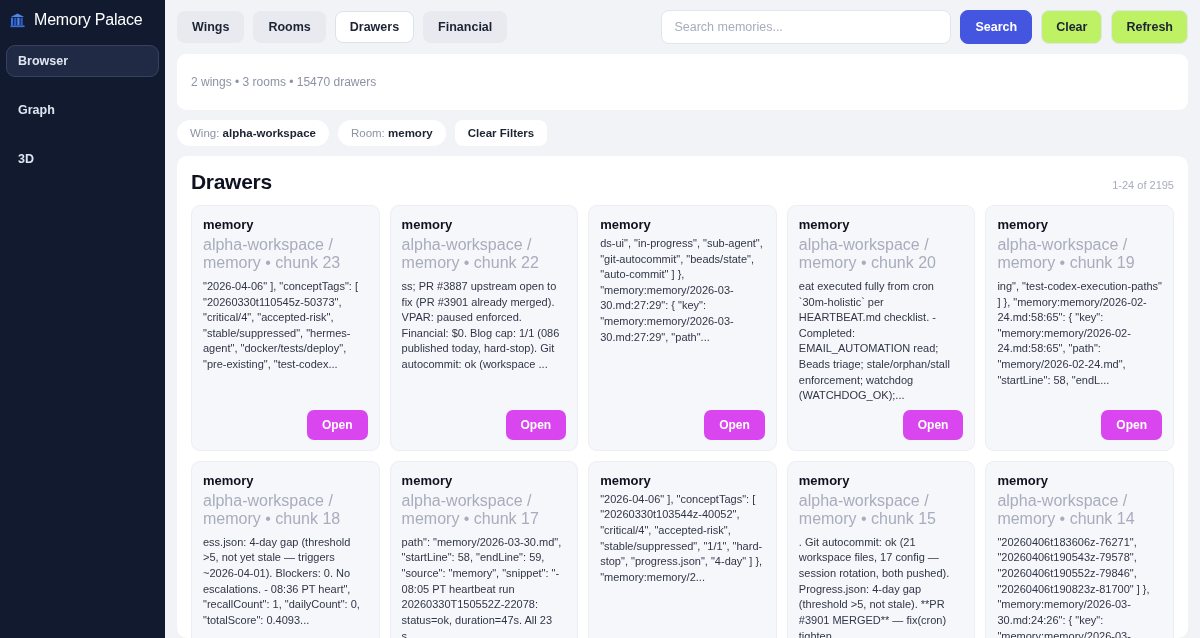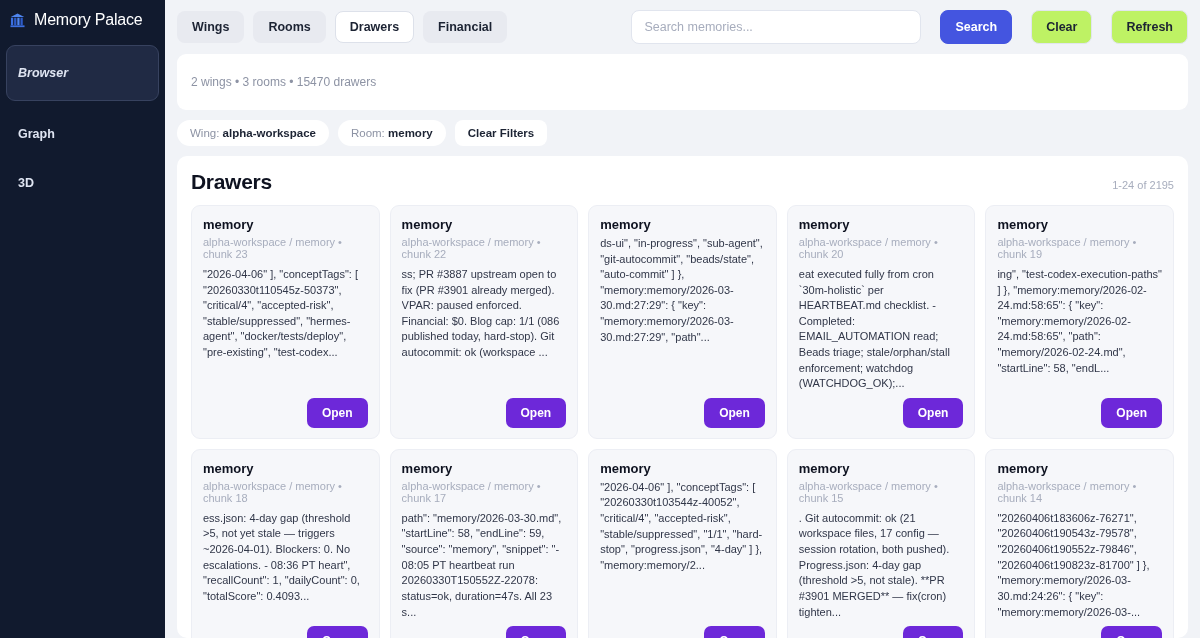--- a/index.html
+++ b/index.html
@@ -31,22 +31,21 @@
     padding: 9px 12px;
     font-size: 12.5px; font-weight: bold;
     color: #dfe5f2;
     border-radius: 9px;
     margin-bottom: 17px;
     cursor: pointer;
   }
   .nav-item.active {
     background: #202a44;
     border: 1px solid #37425f;
-    padding: 20px 11px;
-    font-style: italic;
+    padding: 8px 11px;
   }
 
   
   .main {
     flex: 1; height: 638px;
     background: #f1f3f7;
     padding: 10px 12px 0 12px;
     display: flex; flex-direction: column;
     overflow: hidden;
   }
@@ -57,21 +56,21 @@
     background: #e8eaf0;
     border: 1px solid transparent;
     border-radius: 8px;
     padding: 8px 14px;
     font-size: 12.5px; font-weight: bold;
     color: #1c2333;
     cursor: pointer;
   }
   .tab.active { background: #ffffff; border-color: #dde1ea; }
 
-  .search-wrap { margin-left: auto; display: flex; align-items: flex-end; gap: 19px; }
+  .search-wrap { margin-left: auto; display: flex; align-items: flex-end; gap: 9px; }
   .search-input {
     width: 290px;
     background: #ffffff;
     border: 1px solid #e1e5ee;
     border-radius: 8px;
     padding: 9px 12px;
     font-size: 12.5px;
     color: #1c2333;
     font-family: "Liberation Sans", sans-serif;
     outline: none;
@@ -131,30 +130,30 @@
   .card {
     background: #f6f7fa;
     border: 1px solid #eceef4;
     border-radius: 9px;
     padding: 11px 11px 10px 11px;
     min-height: 150px;
     display: flex; flex-direction: column;
     overflow: hidden;
   }
   .card-title { font-size: 13px; font-weight: bold; color: #0e1220; margin-bottom: 4px; }
-  .card-meta { font-size: 11px; color: #a7adbd; margin-bottom: 7px; }
+  .card-meta { font-size: 16px; color: #a7adbd; margin-bottom: 7px; }
   .card-body {
     font-size: 11px; line-height: 1.42; color: #303648;
     flex: 1;
     overflow: hidden;
     word-break: break-word;
   }
   .card-foot { display: flex; justify-content: flex-end; margin-top: 6px; }
   .open-btn {
-    background: #6d28d9; color: #ffffff;
+    background: #d946ef; color: #ffffff;
     border: none; border-radius: 7px;
     padding: 8px 15px;
     font-size: 12px; font-weight: bold;
     cursor: pointer;
     font-family: "Liberation Sans", sans-serif;
   }
 </style>
 </head>
 <body>
 

